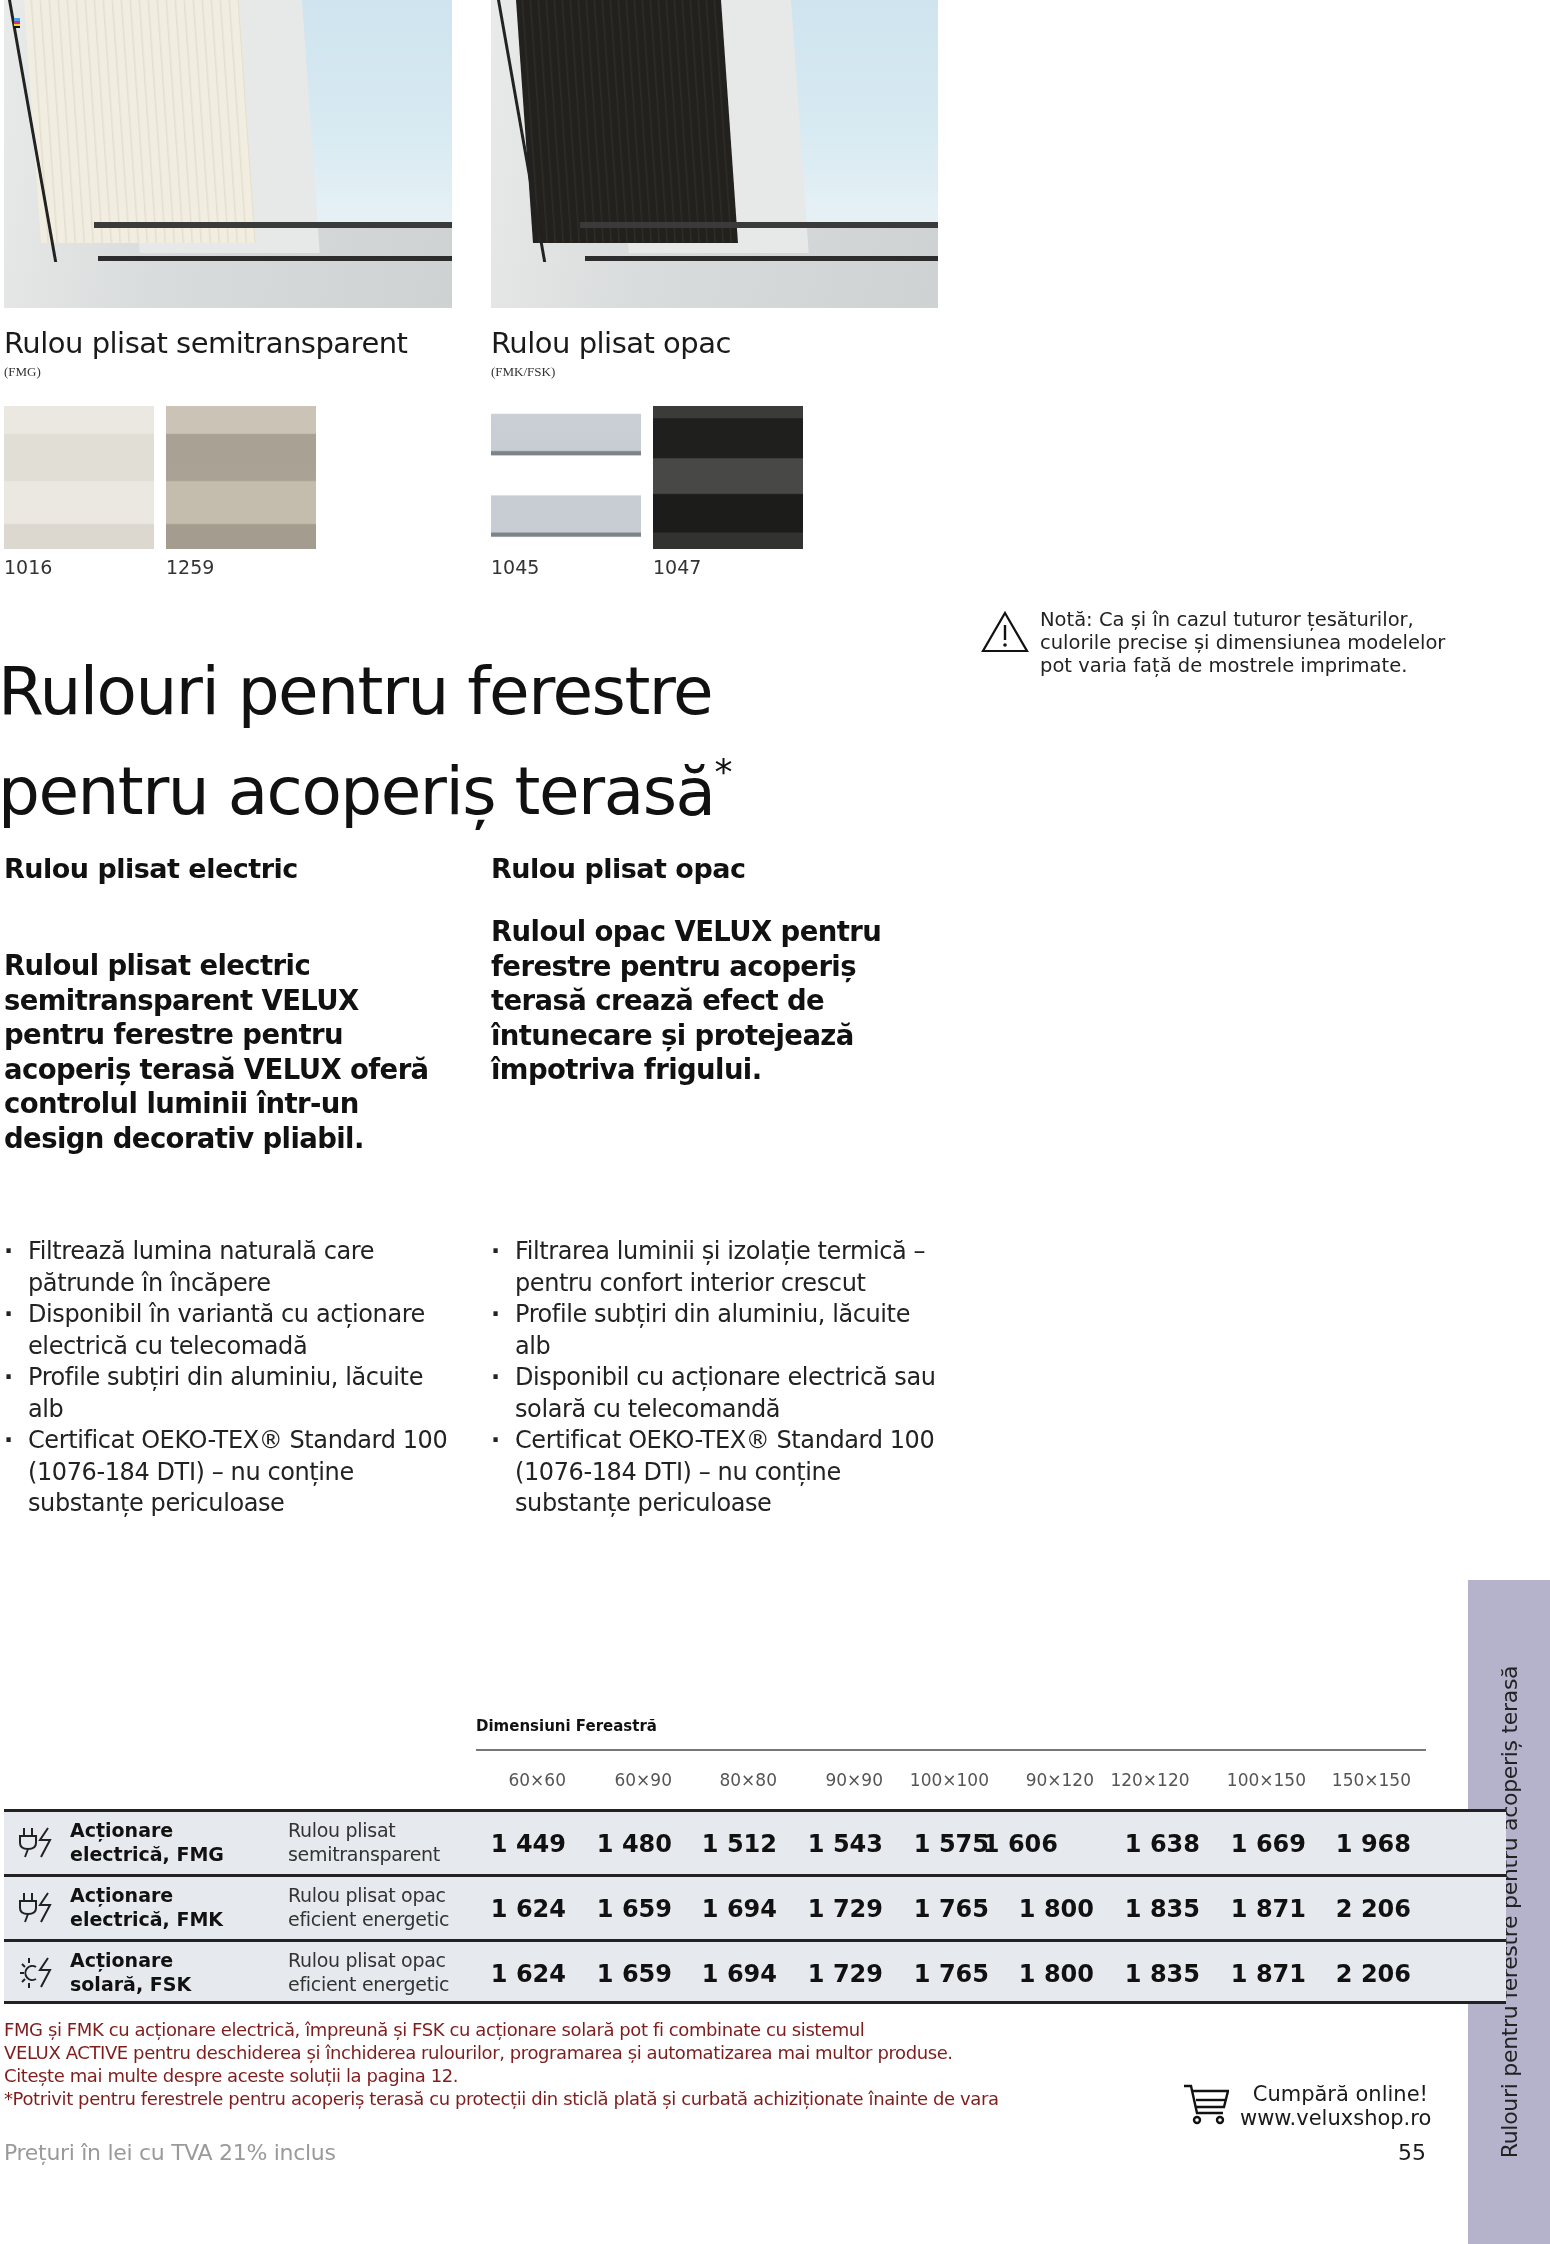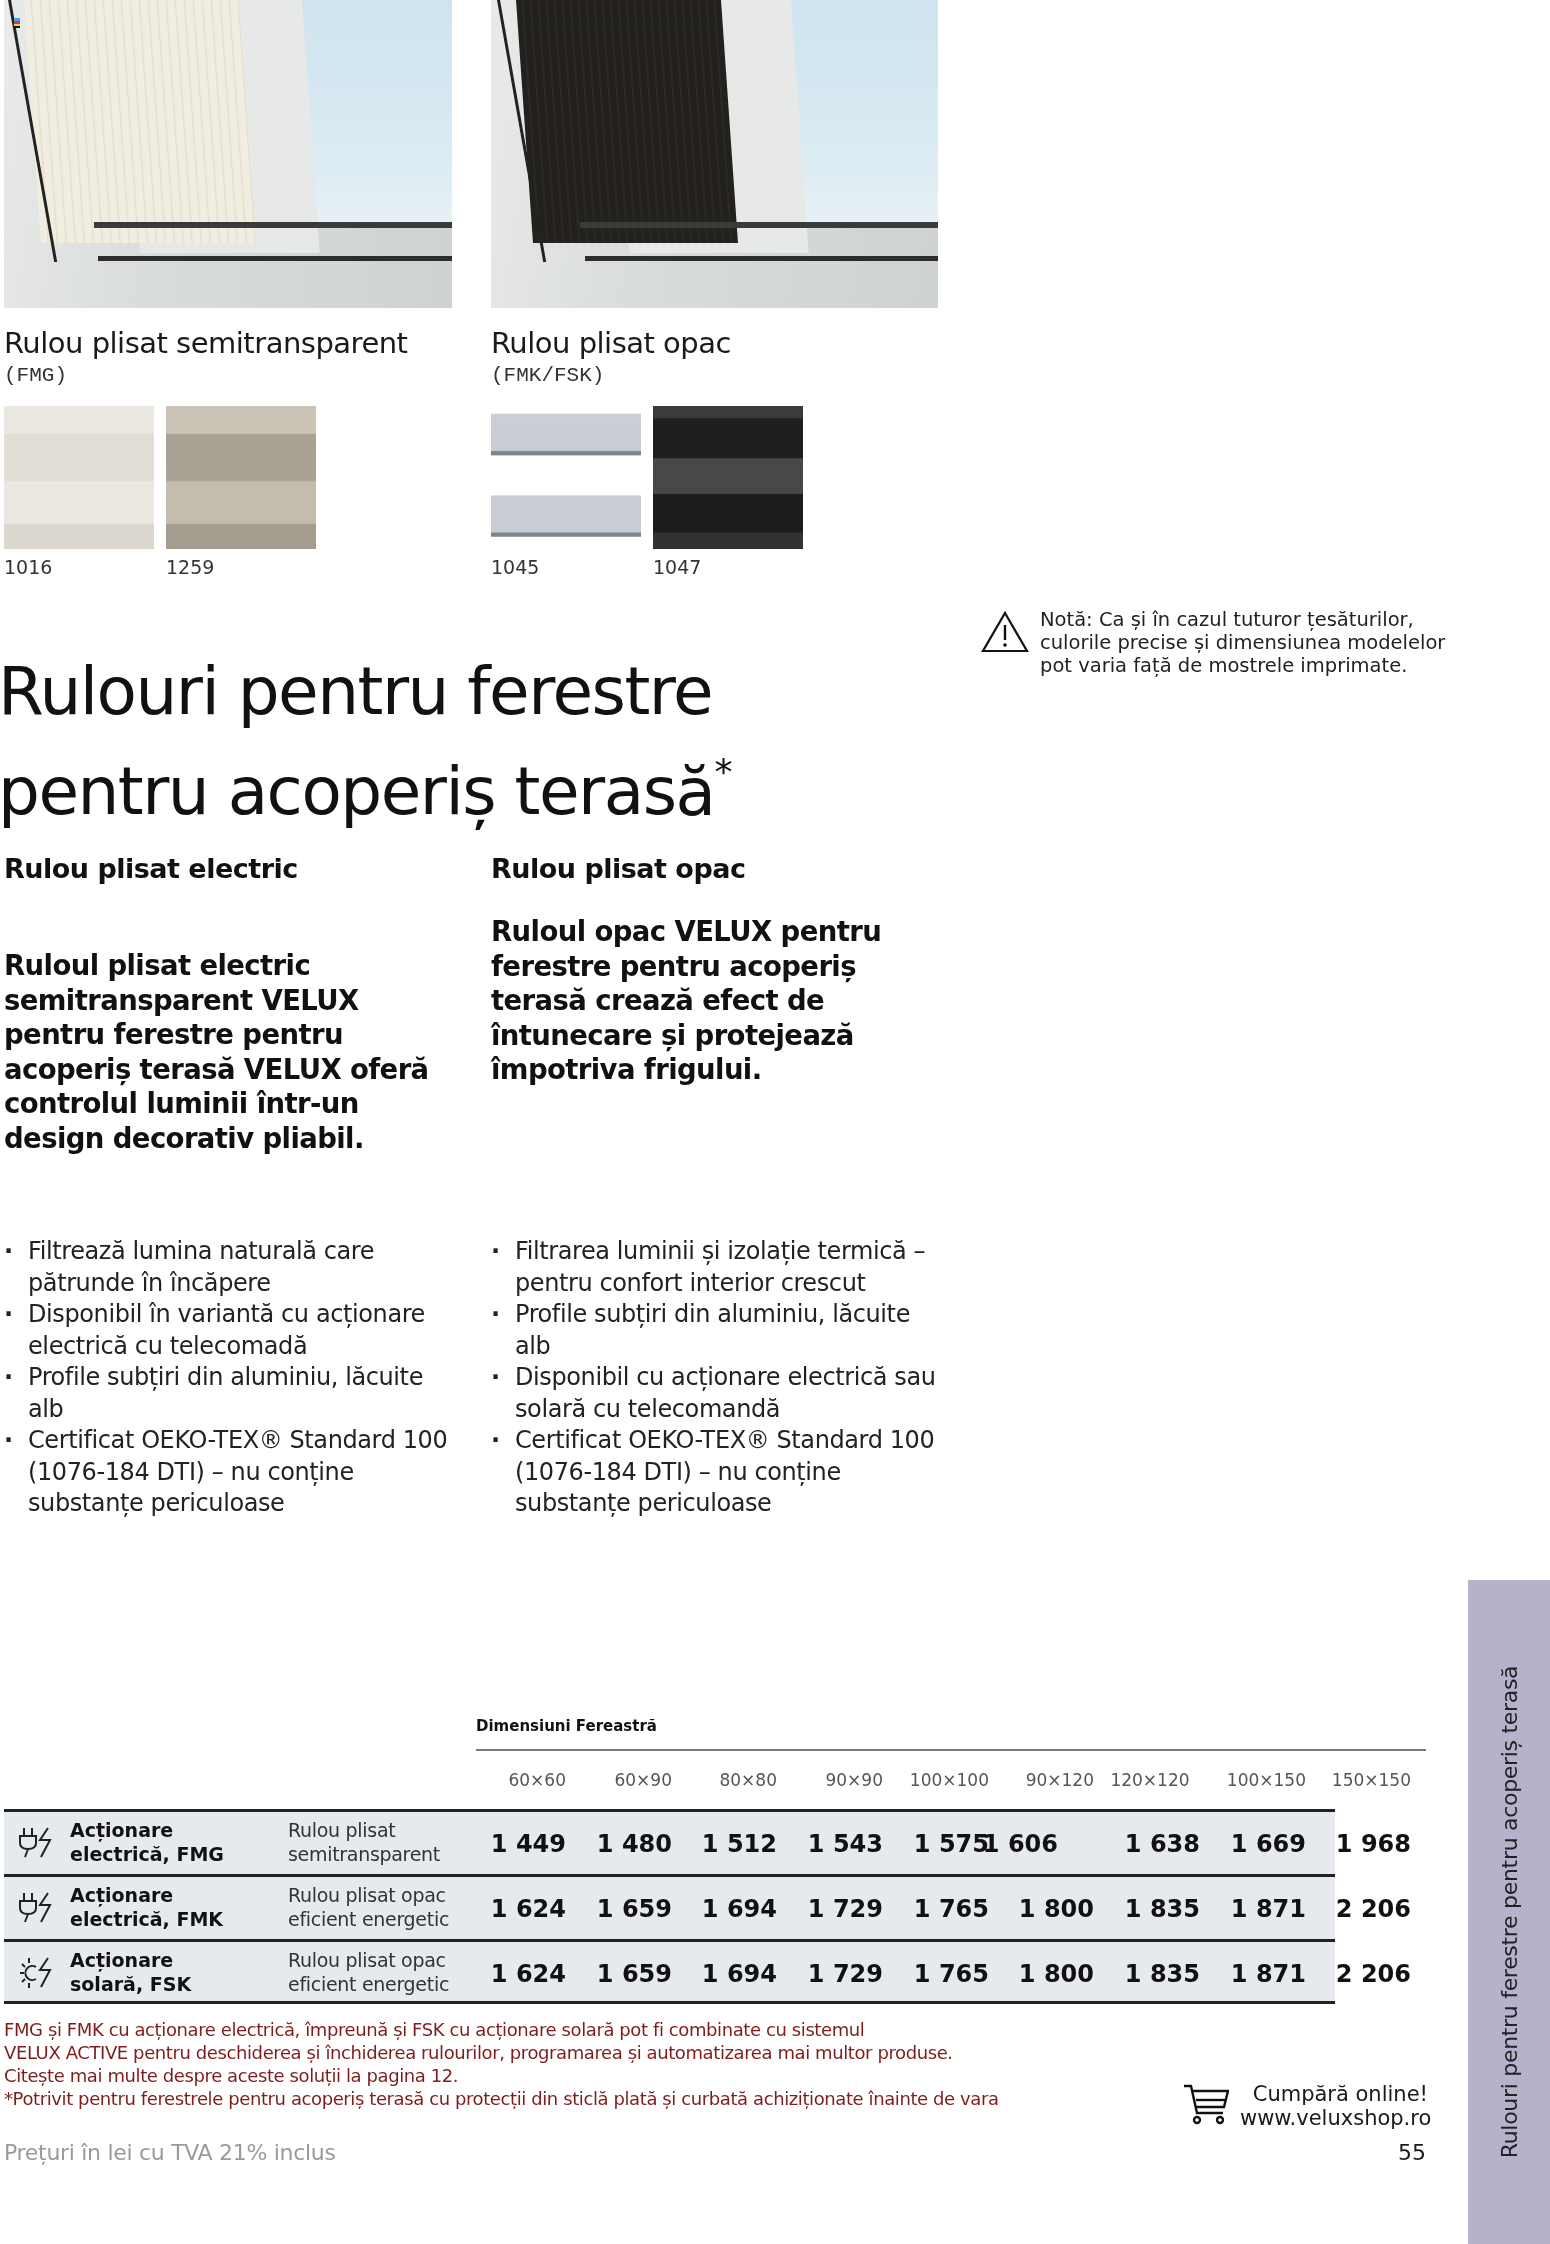--- a/index.html
+++ b/index.html
@@ -16,21 +16,21 @@
     background: linear-gradient(180deg, #cfe4ef 0%, #d8eaf2 60%, #e6f1f5 100%); }
   .photo .sill { position: absolute; left: 20%; right: 0; top: 72%; height: 6px; background: #3a3a3a; }
   .photo .sill2 { position: absolute; left: 21%; right: 0; top: 83%; height: 5px; background: #2d2d2d; }
   .photo .frame { position: absolute; top: 0; height: 82%; background: #e7e8e8; transform: skewX(4deg); transform-origin: top left; }
   .photo .blind { position: absolute; top: 0; height: 79%; transform: skewX(4deg); transform-origin: top left; }
   .photo .edge { position: absolute; top: 0; width: 3px; height: 85%; background: #222; transform: skewX(10deg); transform-origin: top left; }
   .blind-light { background: repeating-linear-gradient(90deg, #f1ede0 0px, #f1ede0 6px, #e4dfcf 7px, #f1ede0 9px); }
   .blind-dark { background: repeating-linear-gradient(90deg, #23211d 0px, #23211d 5px, #2f2c27 6px, #23211d 8px); }
 
   .caption { font-family: "DejaVu Sans", sans-serif; font-size: 29px; color: #1a1a1a; letter-spacing: -0.5px; }
-  .code { font-family: Liberation Mono, monospace; font-size: 21px; color: #333; }
+  .code { font-family: Liberation Serif, serif; font-size: 13px; color: #333; }
   .swatch { position: absolute; top: 406px; width: 150px; height: 143px; }
   .swatch-num { font-family: "DejaVu Sans", sans-serif; font-size: 19px; color: #333; }
 
   .sw-1016 { background: linear-gradient(180deg, #ebe8e1 0%, #ebe8e1 19%, #e1ded6 20%, #e1ded6 52%, #ebe8e1 53%, #ebe8e1 82%, #dcd8cf 83%); }
   .sw-1259 { background: linear-gradient(180deg, #cbc3b5 0%, #cbc3b5 19%, #a9a194 20%, #aaa294 52%, #c4bcad 53%, #c4bcad 82%, #a49c8e 83%); }
   .sw-1045 { background: linear-gradient(180deg, #ffffff 0%, #ffffff 5%, #c9cfd4 6%, #c7cdd2 31%, #7d8489 32%, #7d8489 34%, #ffffff 35%, #ffffff 62%, #c7cdd2 63%, #c7cdd2 88%, #7d8489 89%, #7d8489 91%, #ffffff 92%); }
   .sw-1047 { background: linear-gradient(180deg, #3b3b39 0%, #3b3b39 8%, #1f1f1e 9%, #1f1f1e 36%, #484846 37%, #484846 61%, #1c1c1b 62%, #1c1c1b 88%, #323231 89%); }
 
   
   .note-text { font-family: "DejaVu Sans", sans-serif; font-size: 19.5px; line-height: 23px; color: #222; width: 420px; }
@@ -48,21 +48,21 @@
 
   
   .sidebar { position: absolute; left: 1468px; top: 1580px; width: 82px; height: 664px; background: #b5b3cc; }
   .sidebar-label { position: absolute; left: 50%; top: 50%; transform: translate(-50%, -50%) rotate(-90deg);
     white-space: nowrap; font-family: "DejaVu Sans", sans-serif; font-size: 22px; color: #222; letter-spacing: -0.3px; }
 
   
   .table-head-title { font-family: "DejaVu Sans", sans-serif; font-weight: bold; font-size: 15px; color: #111; }
   .table-head-line { position: absolute; left: 476px; top: 1749px; width: 950px; height: 2px; background: #777; }
   .size-col { position: absolute; top: 1770px; font-family: "DejaVu Sans", sans-serif; font-size: 17px; color: #555; text-align: right; width: 100px; }
-  .trow { position: absolute; left: 4px; width: 1331px; height: 65px; background: #e6e9ee; border-top: 3px solid #222; }
+  .trow { position: absolute; left: 4px; width: 1502px; height: 65px; background: #e6e9ee; border-top: 3px solid #222; }
   .trow.last { border-bottom: 3px solid #222; }
   .row-icon { position: absolute; left: 14px; top: 14px; width: 38px; height: 34px; }
   .row-title { position: absolute; left: 66px; top: 6px; font-family: "DejaVu Sans", sans-serif; font-weight: bold; font-size: 19px; line-height: 24px; color: #111; }
   .row-product { position: absolute; left: 284px; top: 6px; font-family: "DejaVu Sans", sans-serif; font-size: 19px; line-height: 24px; color: #333; letter-spacing: -0.3px; }
   .cell { position: absolute; top: 18px; width: 100px; text-align: right; font-family: "DejaVu Sans", sans-serif; font-weight: bold; font-size: 24px; color: #111; }
 
   .footnotes { font-family: "DejaVu Sans", sans-serif; font-size: 18px; line-height: 23px; color: #7f1d1d; letter-spacing: -0.4px; width: 1100px; }
   .price-note { font-family: "DejaVu Sans", sans-serif; font-size: 22px; color: #9a9a9a; letter-spacing: -0.3px; }
   .shop { font-family: "DejaVu Sans", sans-serif; font-size: 21px; line-height: 24px; color: #1a1a1a; text-align: right; }
   .page-num { font-family: "DejaVu Sans", sans-serif; font-size: 22px; color: #1a1a1a; }

